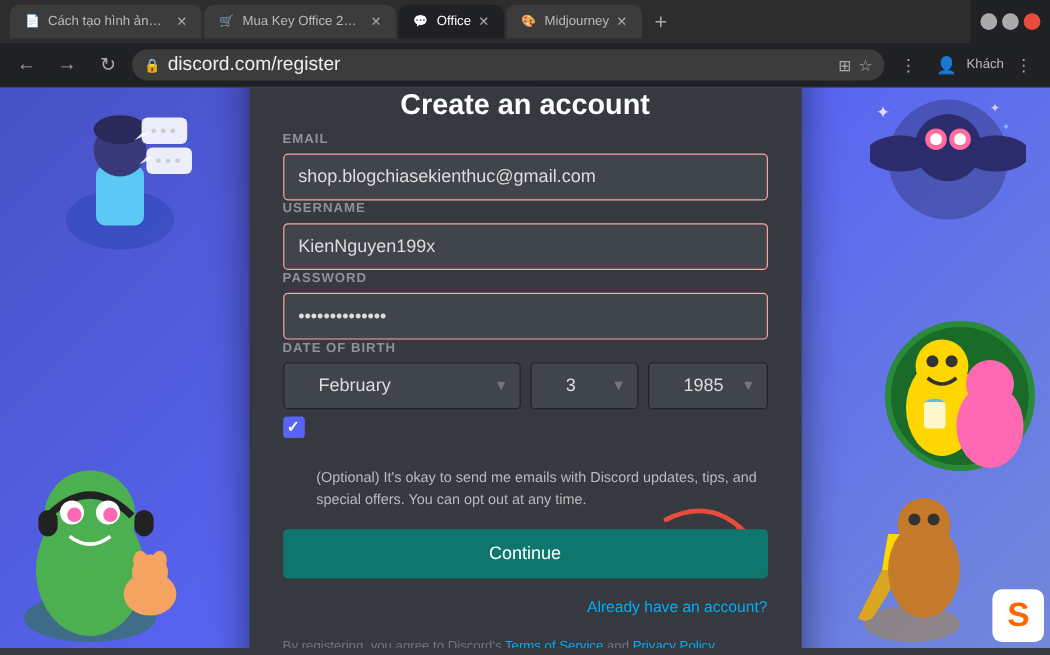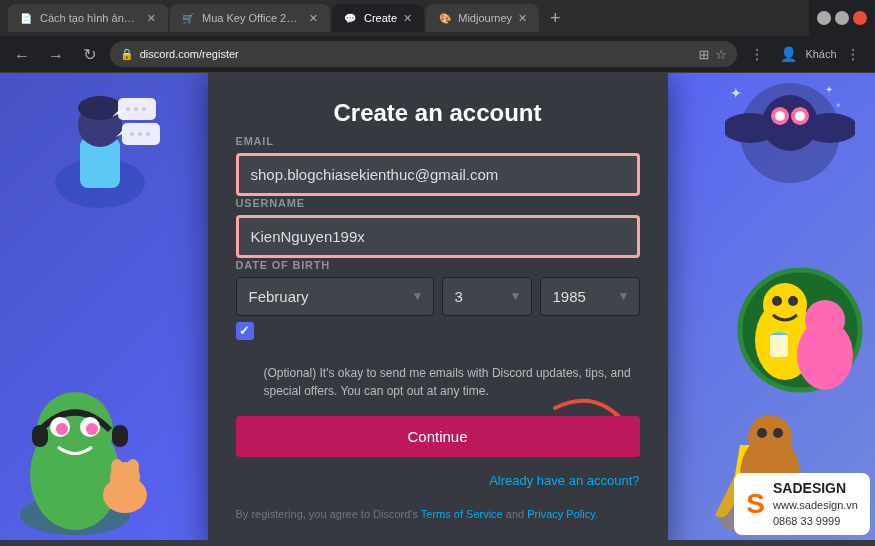--- a/index.html
+++ b/index.html
@@ -123,21 +123,21 @@
       align-items: center;
       background: #3c3c3c;
       border-radius: 20px;
       height: 26px;
       padding: 0 10px;
       gap: 6px;
       font-size: 12px;
       color: #eee;
     }
     .address-lock { color: #aaa; font-size: 11px; }
-    .address-text { font-size: 11px; color: #eee; }
+    .address-text { font-size: 16px; color: #eee; }
     .address-right-icons {
       margin-left: auto;
       display: flex;
       gap: 6px;
       align-items: center;
       color: #aaa;
       font-size: 13px;
     }
     .toolbar-right {
       display: flex;
@@ -198,21 +198,21 @@
       font-size: 11px;
       font-weight: 700;
       color: #8e9297;
       letter-spacing: 0.8px;
       text-transform: uppercase;
       margin-bottom: 6px;
     }
     .form-input {
       width: 100%;
       background: #40444b;
-      border: 3px solid #fca5a5;
+      border: 1px solid #fca5a5;
       border-radius: 4px;
       color: #dcddde;
       font-size: 15px;
       padding: 10px 12px;
       outline: none;
     }
     .dob-row {
       display: flex;
       gap: 8px;
     }
@@ -223,21 +223,21 @@
     .dob-select-wrap.day { flex: 0 0 90px; }
     .dob-select-wrap.year { flex: 0 0 100px; }
     .dob-select {
       width: 100%;
       appearance: none;
       background: #40444b;
       border: 1px solid #202225;
       border-radius: 4px;
       color: #dcddde;
       font-size: 15px;
-      padding: 10px 28px 10px 12px;
+      padding: 10px 28px 10px 29px;
       cursor: pointer;
       outline: none;
     }
     .select-arrow {
       position: absolute;
       right: 10px;
       top: 50%;
       transform: translateY(-50%);
       pointer-events: none;
       color: #72767d;
@@ -268,21 +268,21 @@
       font-weight: 700;
     }
     .checkbox-label {
       font-size: 12px;
       color: #b9bbbe;
       line-height: 1.5;
       margin-top: 44px;
     }
     .continue-btn {
       width: 100%;
-      background: #be185d;
+      background: #0f766e;
       color: #fff;
       border: none;
       border-radius: 4px;
       padding: 12px;
       font-size: 15px;
       font-weight: 500;
       cursor: pointer;
       margin-bottom: 16px;
       position: relative;
     }
@@ -386,21 +386,21 @@
         <span class="tab-title">Cách tạo hình ảnh từ văn bản b...</span>
         <span class="tab-close">✕</span>
       </div>
       <div class="tab">
         <span class="tab-favicon">🛒</span>
         <span class="tab-title">Mua Key Office 2019 Professio...</span>
         <span class="tab-close">✕</span>
       </div>
       <div class="tab active">
         <span class="tab-favicon">💬</span>
-        <span class="tab-title">Create</span>
+        <span class="tab-title">Office</span>
         <span class="tab-close">✕</span>
       </div>
       <div class="tab">
         <span class="tab-favicon">🎨</span>
         <span class="tab-title">Midjourney</span>
         <span class="tab-close">✕</span>
       </div>
       <div class="new-tab-btn">+</div>
     </div>
     <div class="window-controls">
@@ -537,41 +537,40 @@
       <ellipse cx="65" cy="90" rx="30" ry="40" fill="#c47a2a"></ellipse>
       <circle cx="65" cy="52" r="22" fill="#c47a2a"></circle>
 
       <circle cx="57" cy="48" r="5" fill="#333"></circle>
       <circle cx="73" cy="48" r="5" fill="#333"></circle>
     </svg>
   </div>
 
   <div class="sadesign-watermark">
     <div class="sadesign-logo">S</div>
-    <div class="sadesign-text">
-      <div class="sadesign-title">SADESIGN</div>
-      <div class="sadesign-url">www.sadesign.vn</div>
-      <div class="sadesign-phone">0868 33 9999</div>
-    </div>
   </div>
 
   <div class="modal-overlay">
     <div class="modal">
       <h2 class="modal-title">Create an account</h2>
 
       <div class="form-group">
         <label class="form-label">EMAIL</label>
         <input class="form-input" type="text" value="shop.blogchiasekienthuc@gmail.com" style="">
       </div>
 
       <div class="form-group">
         <label class="form-label">USERNAME</label>
         <input class="form-input" type="text" value="KienNguyen199x" style="">
       </div>
 
+      <div class="form-group">
+        <label class="form-label">PASSWORD</label>
+        <input class="form-input" type="password" value="••••••••••••••" style="">
+      </div>
 
       <div class="form-group">
         <label class="form-label">DATE OF BIRTH</label>
         <div class="dob-row">
           <div class="dob-select-wrap">
             <select class="dob-select">
               <option value="1">January</option>
               <option value="2" selected="">February</option>
               <option value="3">March</option>
               <option value="4">April</option>

